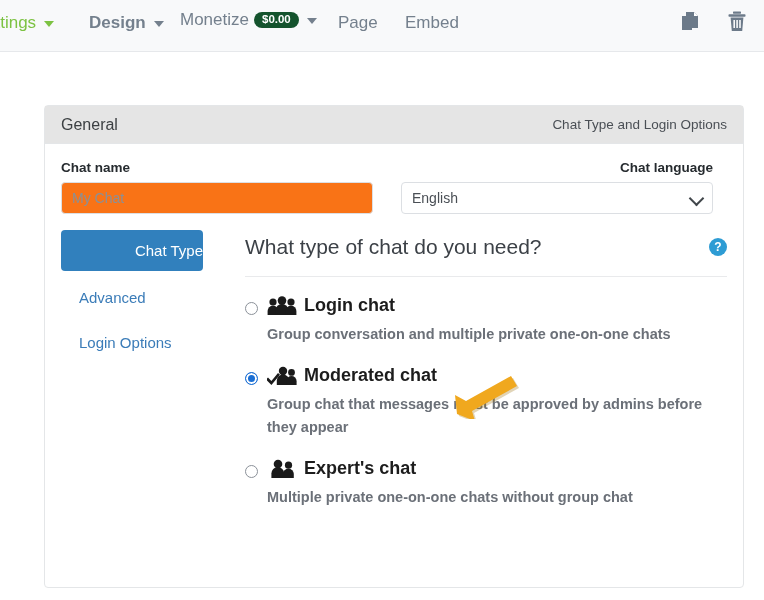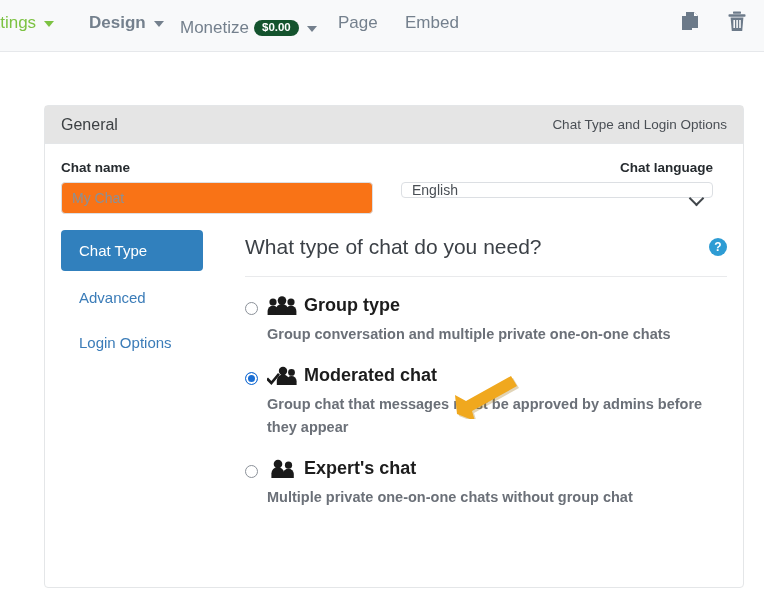--- a/index.html
+++ b/index.html
@@ -35,21 +35,21 @@
     color: #74808d;
     white-space: nowrap;
     cursor: pointer;
   }
   .tb-settings {
     position: absolute;
     left: -14px; top: 13px;
     color: #7cc242;
   }
   .tb-design  { position: absolute; left: 89px;  top: 13px; font-weight: bold; }
-  .tb-monet   { position: absolute; left: 180px; top: 18px; }
+  .tb-monet   { position: absolute; left: 180px; top: 10px; }
   .tb-page    { position: absolute; left: 338px; top: 13px; }
   .tb-embed   { position: absolute; left: 405px; top: 13px; }
 
   .caret {
     width: 0; height: 0;
     border-left: 5px solid transparent;
     border-right: 5px solid transparent;
     border-top: 6px solid currentColor;
     display: inline-block;
     margin-left: 3px;
@@ -139,21 +139,21 @@
     color: #3c4043;
     padding: 0 10px;
     box-sizing: border-box;
     font-family: "Liberation Sans", sans-serif;
     outline: none;
   }
   .text-input::placeholder { color: #8a9097; }
   .select-wrap { position: relative; }
   .select-input {
     width: 100%;
-    height: 16px;
+    height: 32px;
     border: 1px solid #dcdfe3;
     border-radius: 4px;
     background: #fff;
     font-size: 14px;
     color: #4a4f55;
     padding: 0 10px;
     box-sizing: border-box;
     display: flex;
     align-items: center;
     cursor: pointer;
@@ -180,20 +180,21 @@
     padding: 10px 0 10px 18px;
     cursor: pointer;
     border-radius: 4px;
     box-sizing: border-box;
   }
   .nav-item.active {
     background: #3180bd;
     color: #ffffff;
     width: 142px;
     padding: 12px 0 12px 18px;
+    text-align: right;
   }
   .nav-item.plain { margin-top: 8px; }
 
   .right-pane {
     flex: 1;
     padding-left: 24px;
     box-sizing: border-box;
     position: relative;
   }
   .question-row {
@@ -386,21 +387,21 @@
                 <span class="option-icon">
                   <svg width="30" height="20" viewBox="0 0 30 20">
                     <circle cx="6" cy="6" r="3.6" fill="#1a1a1a"></circle>
                     <path d="M0.6 19 v-4 a5.4 5.4 0 0 1 10.8 0 v4 z" fill="#1a1a1a"></path>
                     <circle cx="15" cy="4.6" r="4.3" fill="#1a1a1a"></circle>
                     <path d="M8.6 19 v-4.6 a6.4 6.4 0 0 1 12.8 0 v4.6 z" fill="#1a1a1a"></path>
                     <circle cx="24" cy="6" r="3.6" fill="#1a1a1a"></circle>
                     <path d="M18.6 19 v-4 a5.4 5.4 0 0 1 10.8 0 v4 z" fill="#1a1a1a"></path>
                   </svg>
                 </span>
-                <span class="option-title">Group type</span>
+                <span class="option-title">Login chat</span>
               </div>
               <div class="option-desc">Group conversation and multiple private one-on-one chats</div>
             </div>
           </div>
 
           <div class="option">
             <span class="radio checked"></span>
             <div class="option-body">
               <div class="option-title-row">
                 <span class="option-icon">

